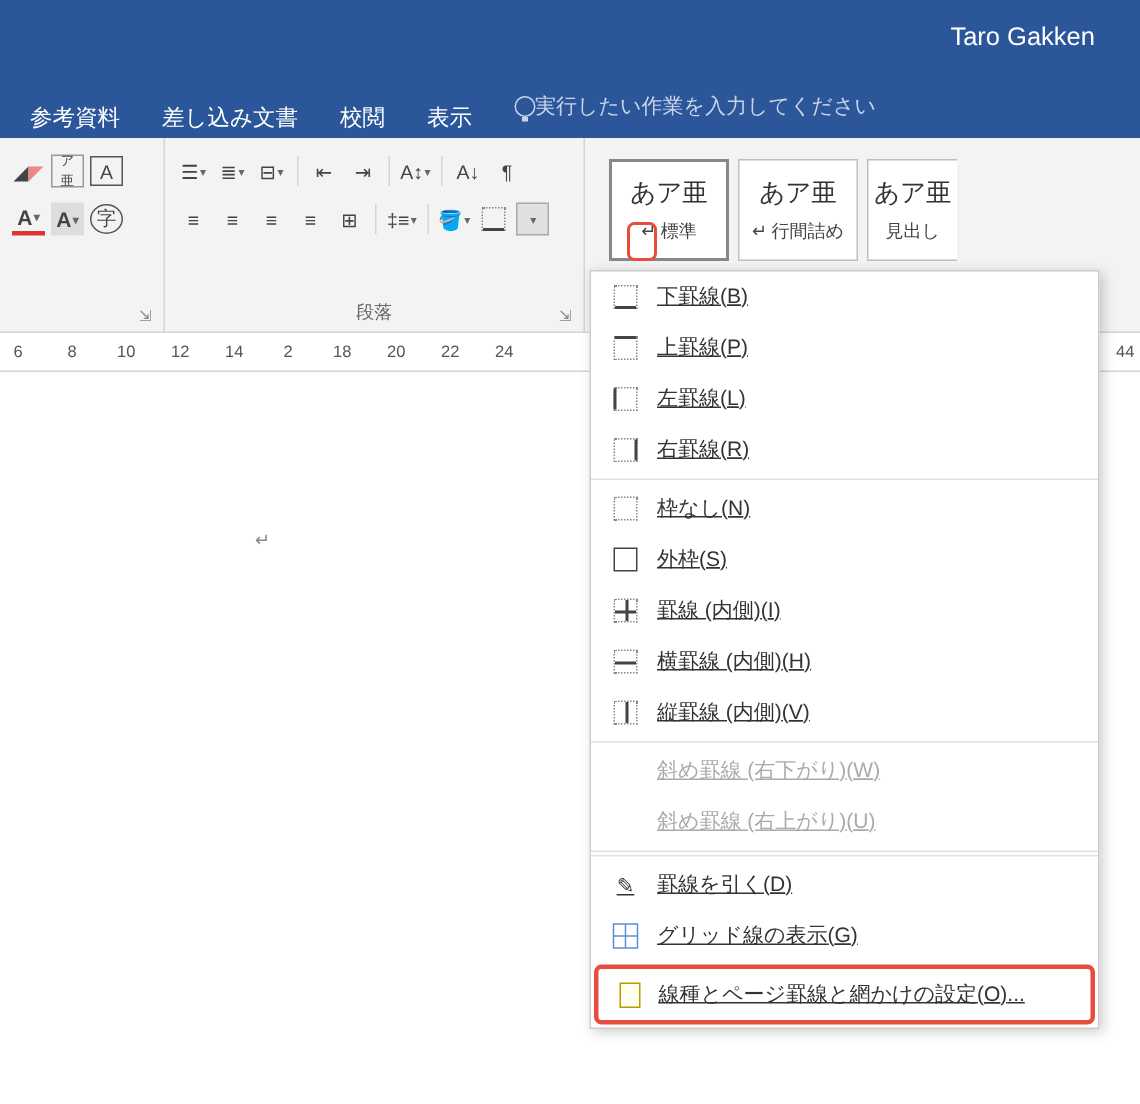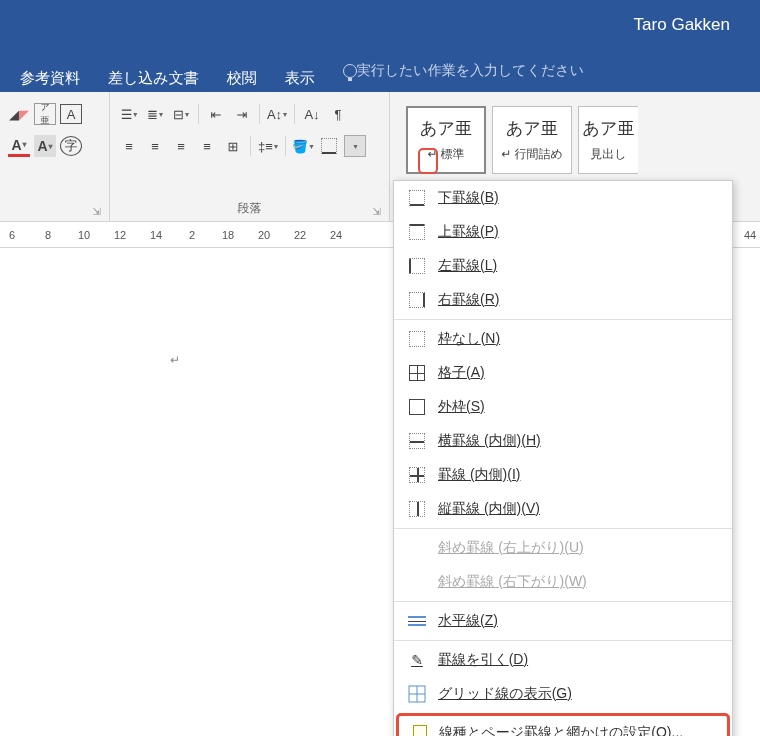--- a/index.html
+++ b/index.html
@@ -205,68 +205,52 @@
     </div>
   <div class="dd-sep"></div>
   <div class="dd-item">
       <span class="dd-icon">
         <span class="border-icon b-none"></span>
       </span>
       <span><span>枠なし</span>(<span class="key">N</span>)</span>
     </div>
   <div class="dd-item">
       <span class="dd-icon">
-        <span class="border-icon b-all"></span>
-      </span>
-      <span><span>格子</span>(<span class="key">A</span>)</span>
-    </div>
-  <div class="dd-item">
-      <span class="dd-icon">
         <span class="border-icon b-out"></span>
       </span>
       <span><span>外枠</span>(<span class="key">S</span>)</span>
     </div>
   <div class="dd-item">
       <span class="dd-icon">
+        <span class="border-icon b-in"></span>
+      </span>
+      <span><span>罫線 (内側)</span>(<span class="key">I</span>)</span>
+    </div>
+  <div class="dd-item">
+      <span class="dd-icon">
         <span class="border-icon b-hin"></span>
       </span>
       <span><span>横罫線 (内側)</span>(<span class="key">H</span>)</span>
     </div>
   <div class="dd-item">
       <span class="dd-icon">
-        <span class="border-icon b-in"></span>
-      </span>
-      <span><span>罫線 (内側)</span>(<span class="key">I</span>)</span>
-    </div>
-  <div class="dd-item">
-      <span class="dd-icon">
         <span class="border-icon b-vin"></span>
       </span>
       <span><span>縦罫線 (内側)</span>(<span class="key">V</span>)</span>
     </div>
   <div class="dd-sep"></div>
+  <div class="dd-item disabled">
+      <span class="dd-icon"></span>
+      <span><span>斜め罫線 (右下がり)</span>(<span class="key">W</span>)</span>
+    </div>
   <div class="dd-item disabled">
       <span class="dd-icon"></span>
       <span><span>斜め罫線 (右上がり)</span>(<span class="key">U</span>)</span>
     </div>
-  <div class="dd-item disabled">
-      <span class="dd-icon"></span>
-      <span><span>斜め罫線 (右下がり)</span>(<span class="key">W</span>)</span>
-    </div>
-  <div class="dd-sep"></div>
-  <div class="dd-item">
-      <span class="dd-icon">
-        <span class="hr-icon">
-          <span></span>
-          <span></span>
-          <span></span>
-        </span>
-      </span>
-      <span><span>水平線</span>(<span class="key">Z</span>)</span>
-    </div>
+  <div class="dd-sep"></div>
   <div class="dd-sep"></div>
   <div class="dd-item">
       <span class="dd-icon">✎</span>
       <span><span>罫線を引く</span>(<span class="key">D</span>)</span>
     </div>
   <div class="dd-item">
       <span class="dd-icon">
         <svg class="grid-icon" viewBox="0 0 18 18">
           <rect x="1" y="1" width="16" height="16"></rect>
           <line x1="1" y1="9" x2="17" y2="9" stroke="#5b8fd6"></line>

